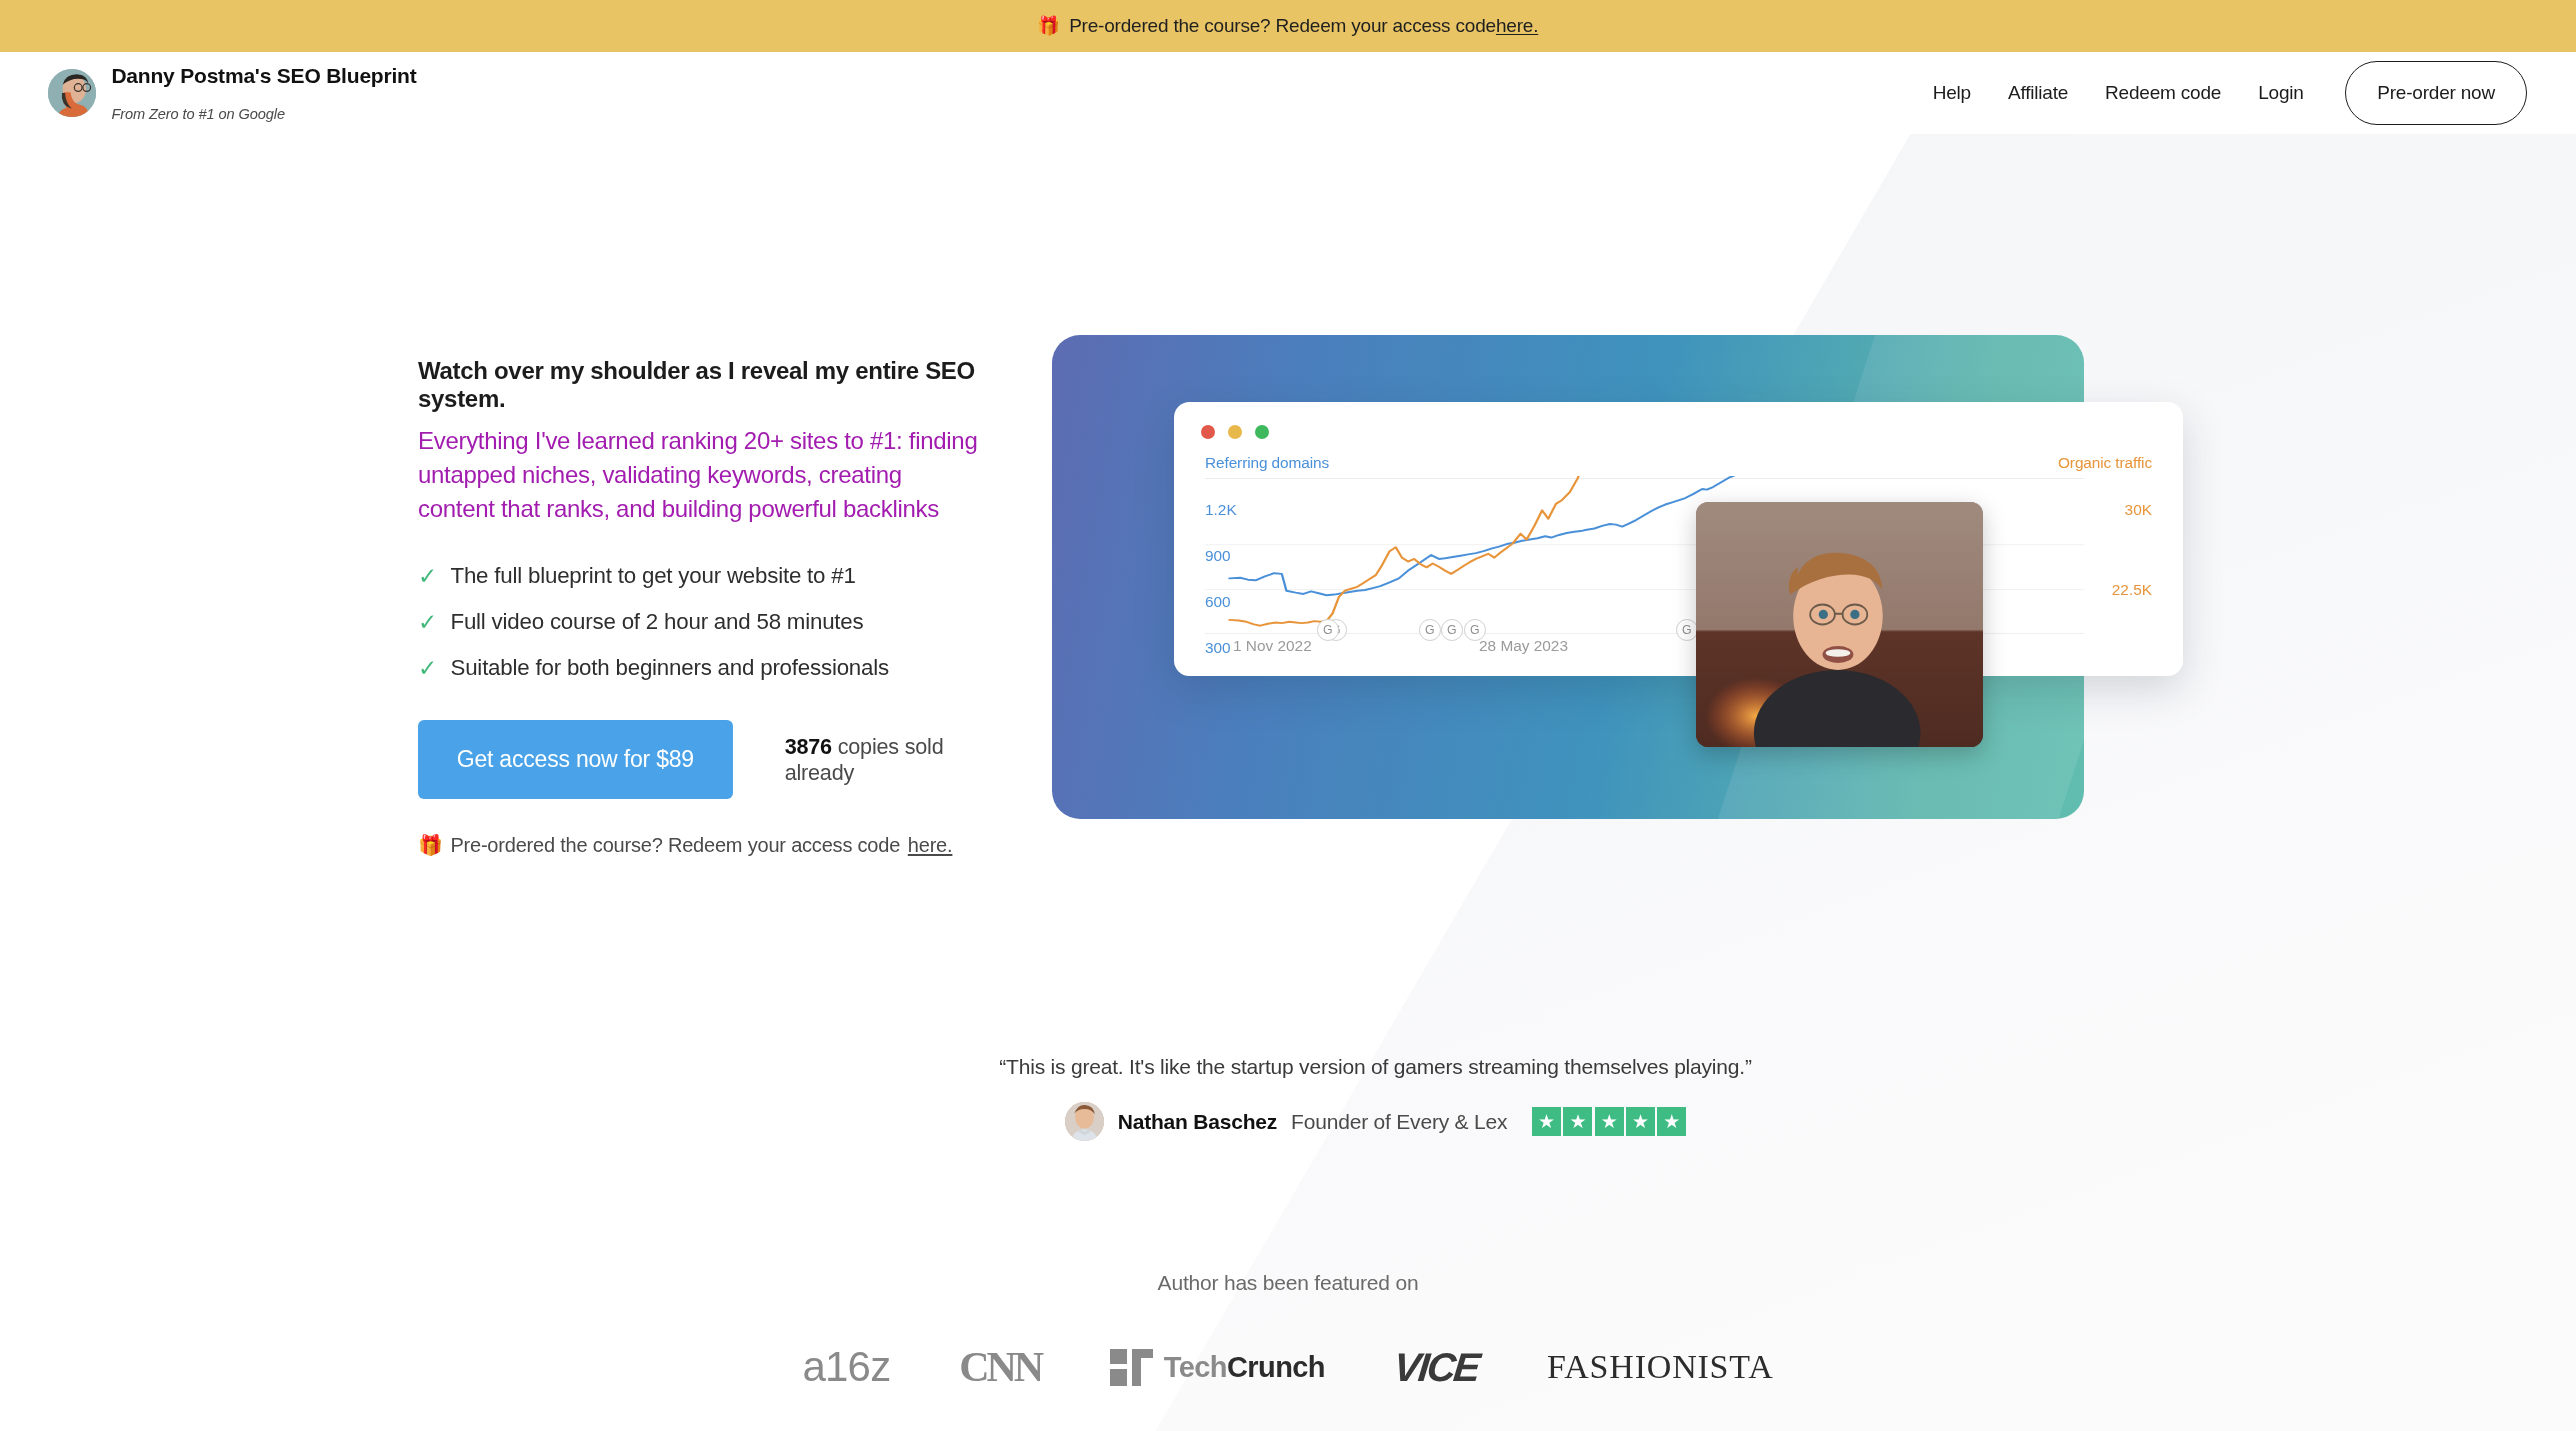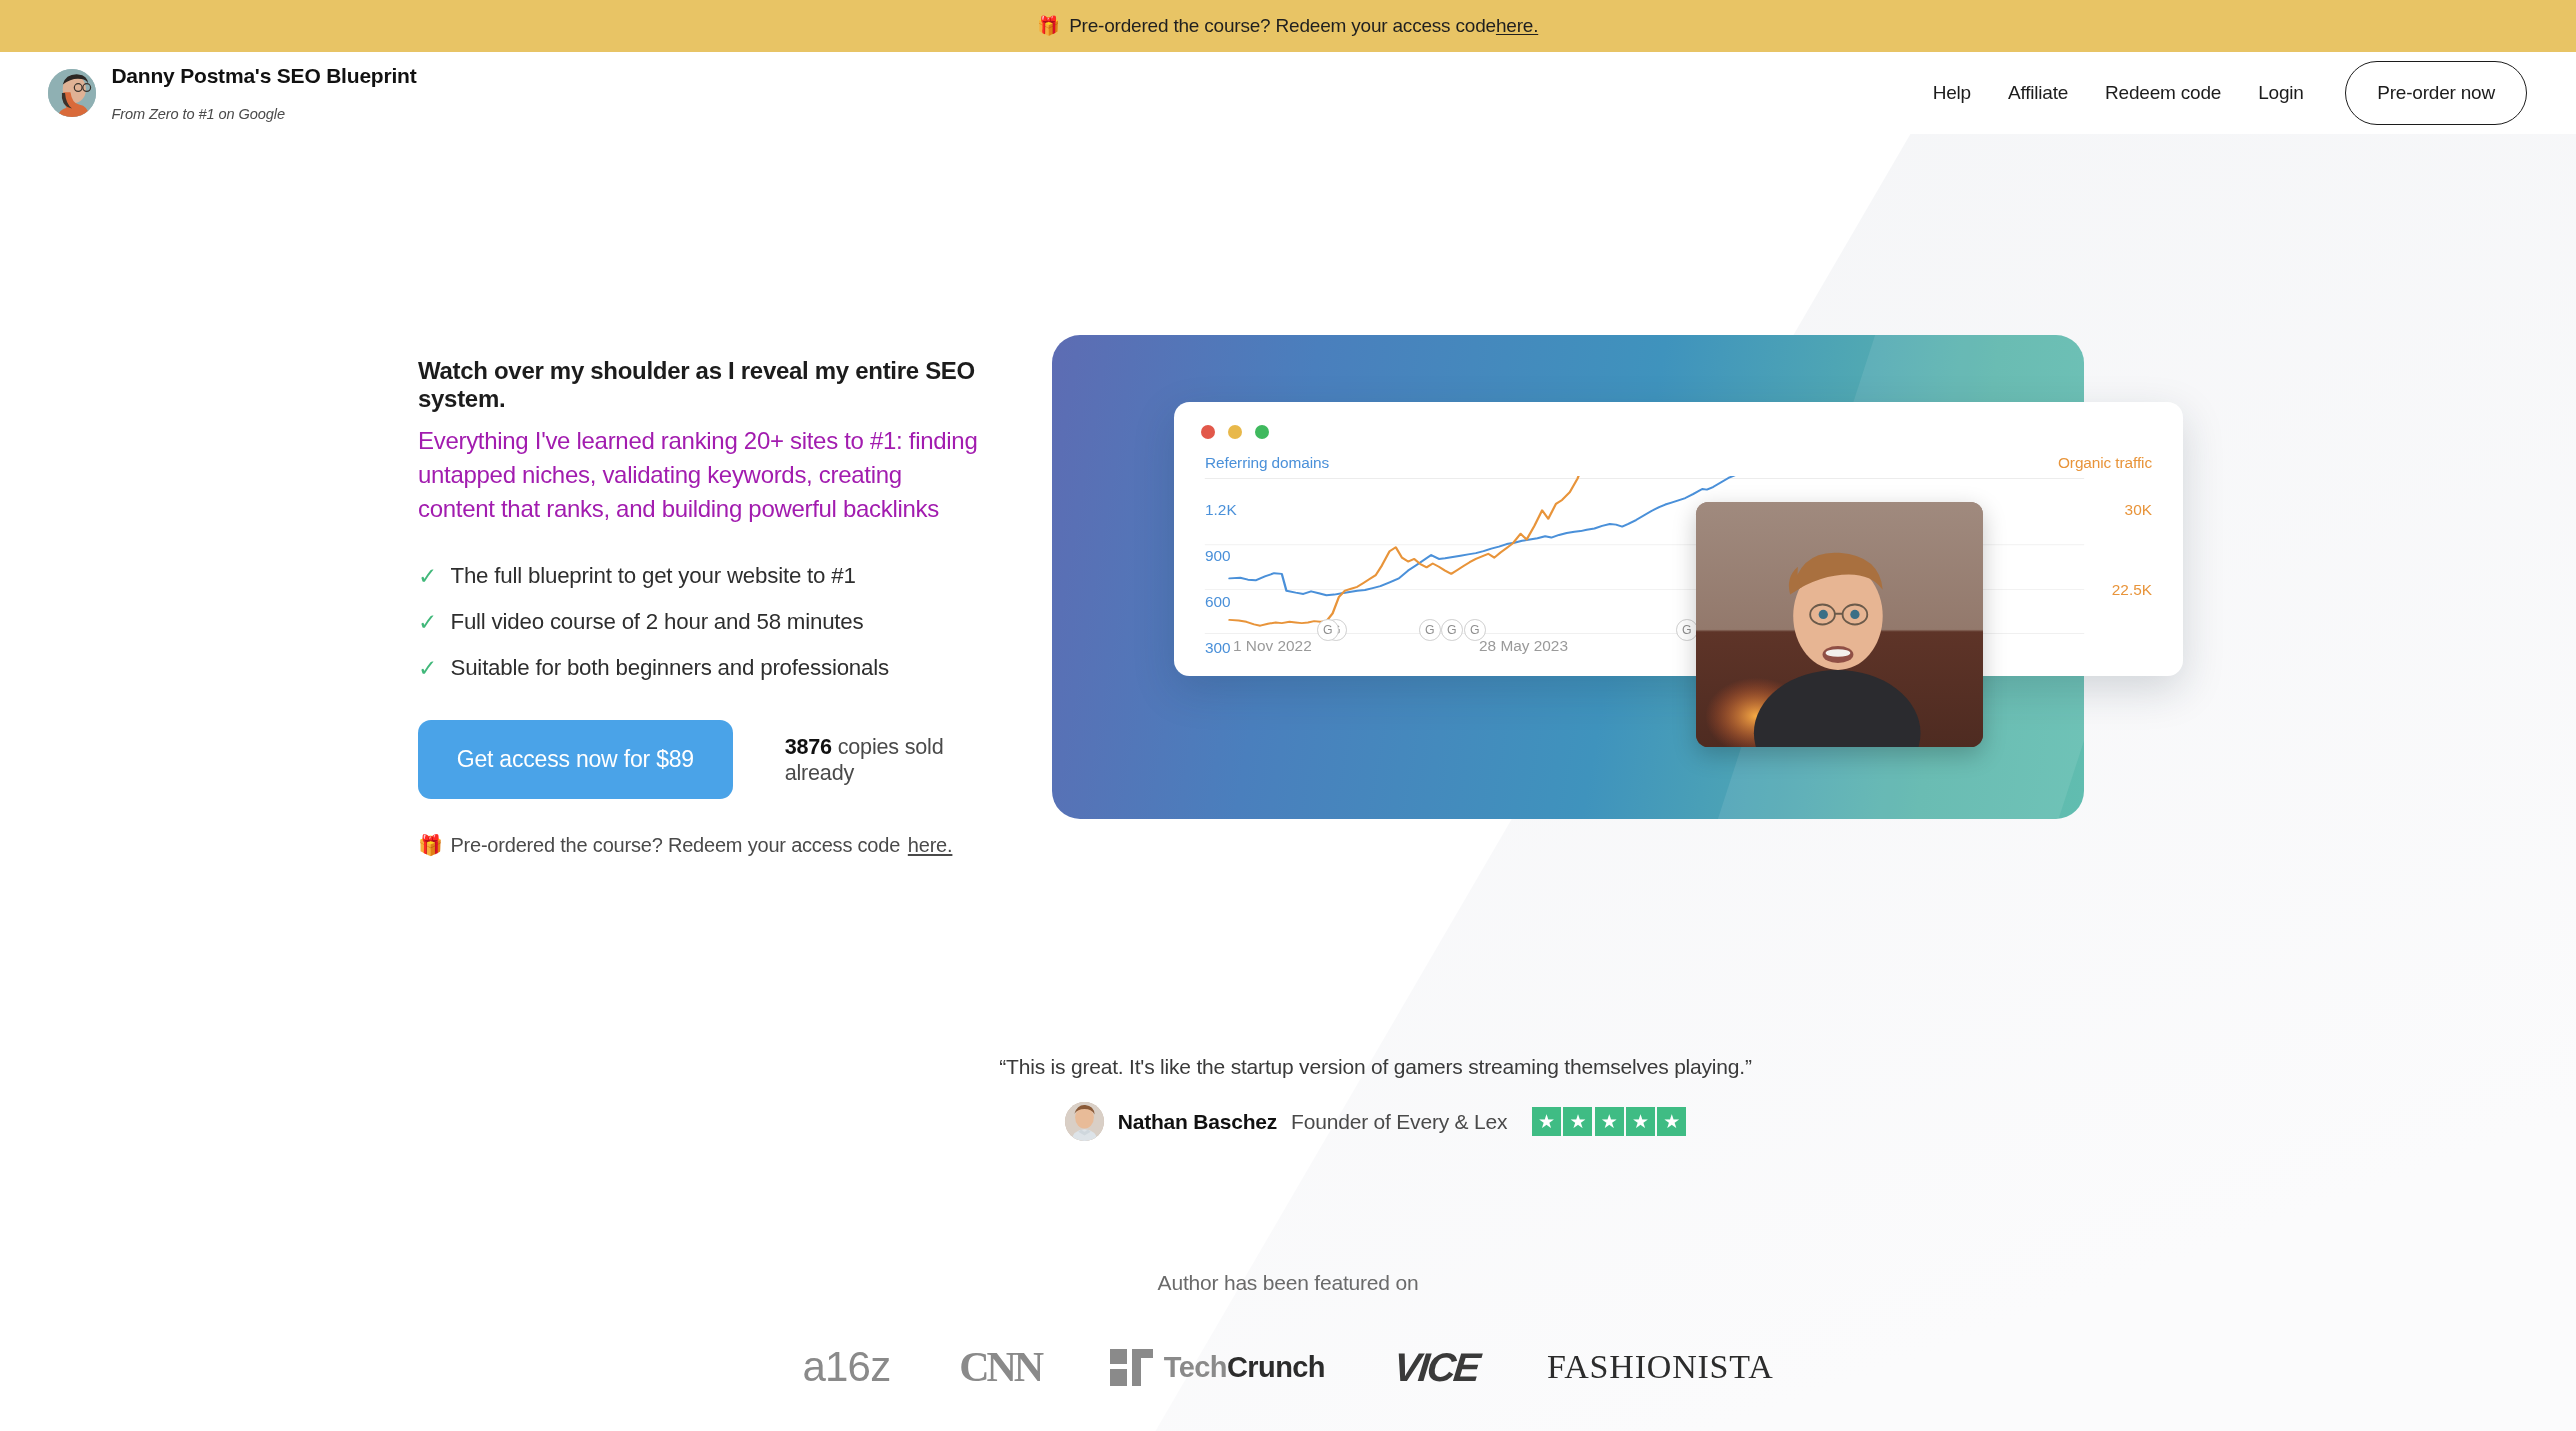--- a/index.html
+++ b/index.html
@@ -75,21 +75,21 @@
 
   .bullets{ list-style:none; margin-top:37px; }
   .bullets li{
     display:flex; align-items:center; gap:14px;
     font-size:22.3px; color:#2e2e2e; letter-spacing:-0.2px; margin-bottom:20px;
   }
   .check{ color:#41b87a; font-size:23px; line-height:1; flex:none; width:18.5px; }
 
   .cta-row{ display:flex; align-items:center; margin-top:39px; }
   .buy-btn{
-    background:#4aa3e8; color:#fff; border:none; border-radius:13px;
+    background:#4aa3e8; color:#fff; border:none; border-radius:6px;
     padding:26px 0; width:377px; font-size:23px; font-family:inherit;
     letter-spacing:-0.2px; cursor:pointer; text-align:center;
   }
   .sold{ margin-left:52px; font-size:21.6px; color:#4a4a4a; letter-spacing:-0.2px; }
   .sold b{ color:#111; font-weight:bold; }
 
   .redeem-note{
     margin-top:34px; font-size:20px; color:#4a4a4a; letter-spacing:-0.2px;
     display:flex; align-items:center; gap:7.7px;
   }

